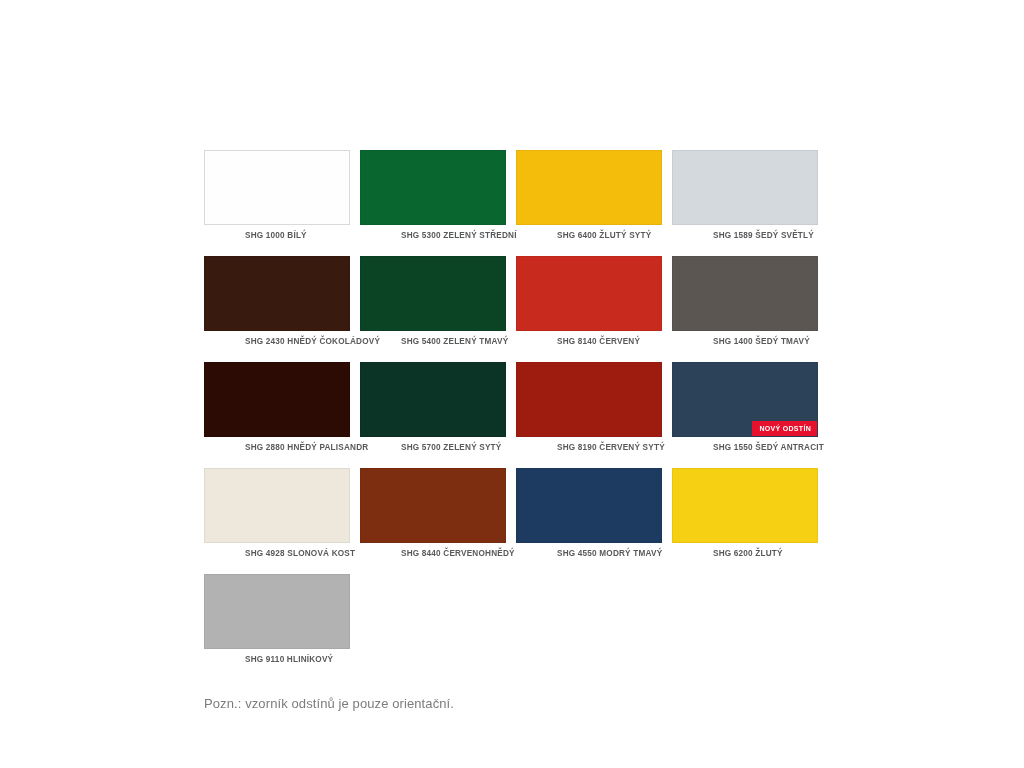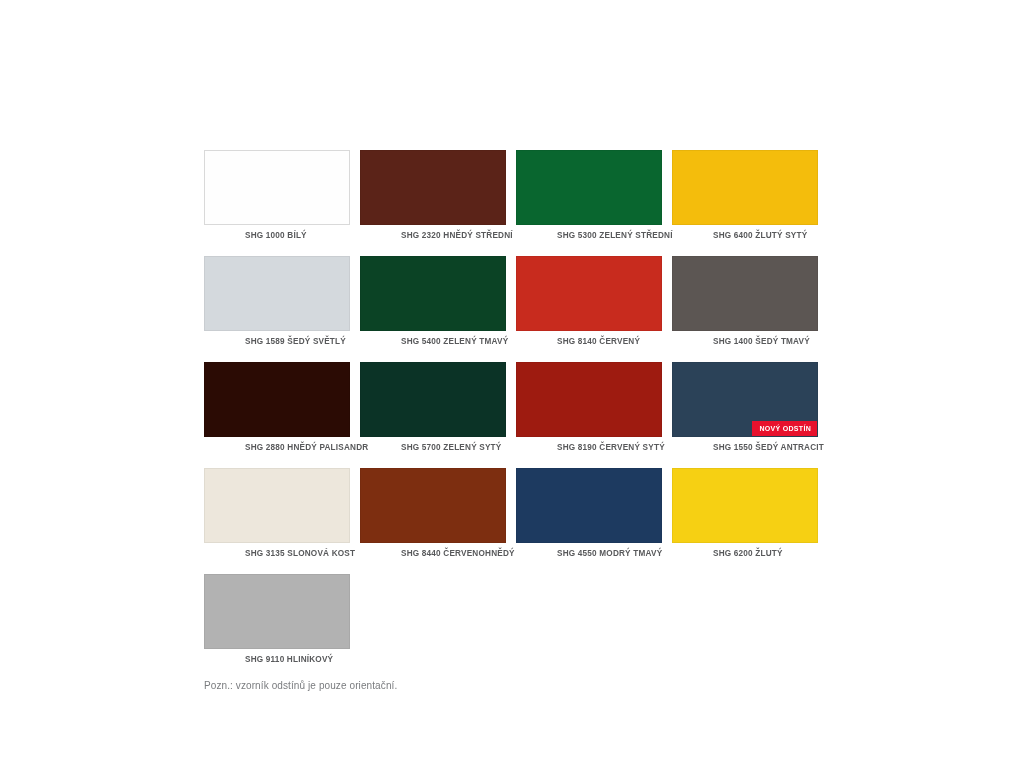--- a/index.html
+++ b/index.html
@@ -67,51 +67,51 @@
     font-size: 8.2px;
     font-weight: bold;
     letter-spacing: 0.2px;
     color: #58595b;
     white-space: nowrap;
     line-height: 1.1;
     padding-left: 41px;
   }
 
   .footnote {
-    margin-top: 4px;
-    font-size: 10px;
+    margin-top: 20px;
+    font-size: 13px;
     color: #7a7c7f;
     letter-spacing: 0.1px;
     line-height: 1.2;
   }
 </style>
 </head>
 <body>
 
 <div class="sheet">
   <div class="swatch-grid">
       <div class="swatch-cell">
         <div class="swatch-chip bordered" style="background: rgb(254, 254, 254);"></div>
         <div class="swatch-label">SHG 1000 BÍLÝ</div>
       </div>
       <div class="swatch-cell">
-        <div class="swatch-chip soft-edge" style="background: rgb(91, 35, 24);"></div>
-        <div class="swatch-label">SHG 2320 HNĚDÝ STŘEDNÍ</div>
-      </div>
-      <div class="swatch-cell">
         <div class="swatch-chip soft-edge" style="background: rgb(9, 102, 47);"></div>
         <div class="swatch-label">SHG 5300 ZELENÝ STŘEDNÍ</div>
       </div>
       <div class="swatch-cell">
         <div class="swatch-chip soft-edge" style="background: rgb(244, 189, 12);"></div>
         <div class="swatch-label">SHG 6400 ŽLUTÝ SYTÝ</div>
       </div>
       <div class="swatch-cell">
         <div class="swatch-chip soft-edge" style="background: rgb(212, 217, 221);"></div>
         <div class="swatch-label">SHG 1589 ŠEDÝ SVĚTLÝ</div>
+      </div>
+      <div class="swatch-cell">
+        <div class="swatch-chip soft-edge" style="background: rgb(56, 26, 14);"></div>
+        <div class="swatch-label">SHG 2430 HNĚDÝ ČOKOLÁDOVÝ</div>
       </div>
       <div class="swatch-cell">
         <div class="swatch-chip soft-edge" style="background: rgb(11, 67, 37);"></div>
         <div class="swatch-label">SHG 5400 ZELENÝ TMAVÝ</div>
       </div>
       <div class="swatch-cell">
         <div class="swatch-chip soft-edge" style="background: rgb(200, 43, 30);"></div>
         <div class="swatch-label">SHG 8140 ČERVENÝ</div>
       </div>
       <div class="swatch-cell">
@@ -131,21 +131,21 @@
         <div class="swatch-label">SHG 8190 ČERVENÝ SYTÝ</div>
       </div>
       <div class="swatch-cell">
         <div class="swatch-chip soft-edge" style="background: rgb(43, 66, 88);">
           <span class="new-badge">NOVÝ ODSTÍN</span>
         </div>
         <div class="swatch-label">SHG 1550 ŠEDÝ ANTRACIT</div>
       </div>
       <div class="swatch-cell">
         <div class="swatch-chip soft-edge" style="background: rgb(237, 231, 220);"></div>
-        <div class="swatch-label">SHG 3135 SLONOVÁ KOST</div>
+        <div class="swatch-label">SHG 4928 SLONOVÁ KOST</div>
       </div>
       <div class="swatch-cell">
         <div class="swatch-chip soft-edge" style="background: rgb(125, 46, 16);"></div>
         <div class="swatch-label">SHG 8440 ČERVENOHNĚDÝ</div>
       </div>
       <div class="swatch-cell">
         <div class="swatch-chip soft-edge" style="background: rgb(29, 58, 96);"></div>
         <div class="swatch-label">SHG 4550 MODRÝ TMAVÝ</div>
       </div>
       <div class="swatch-cell">

